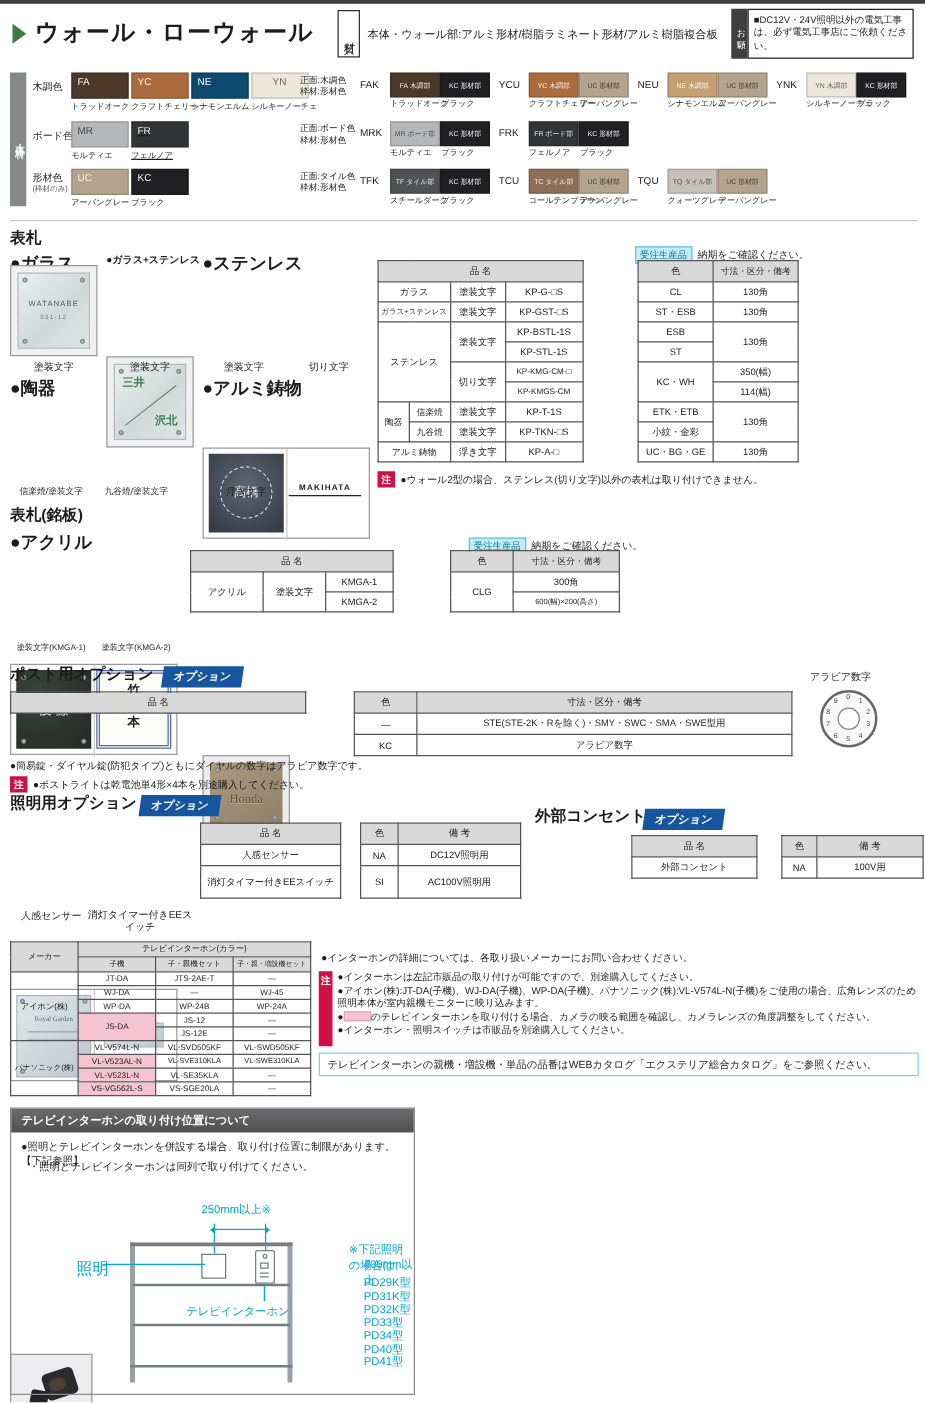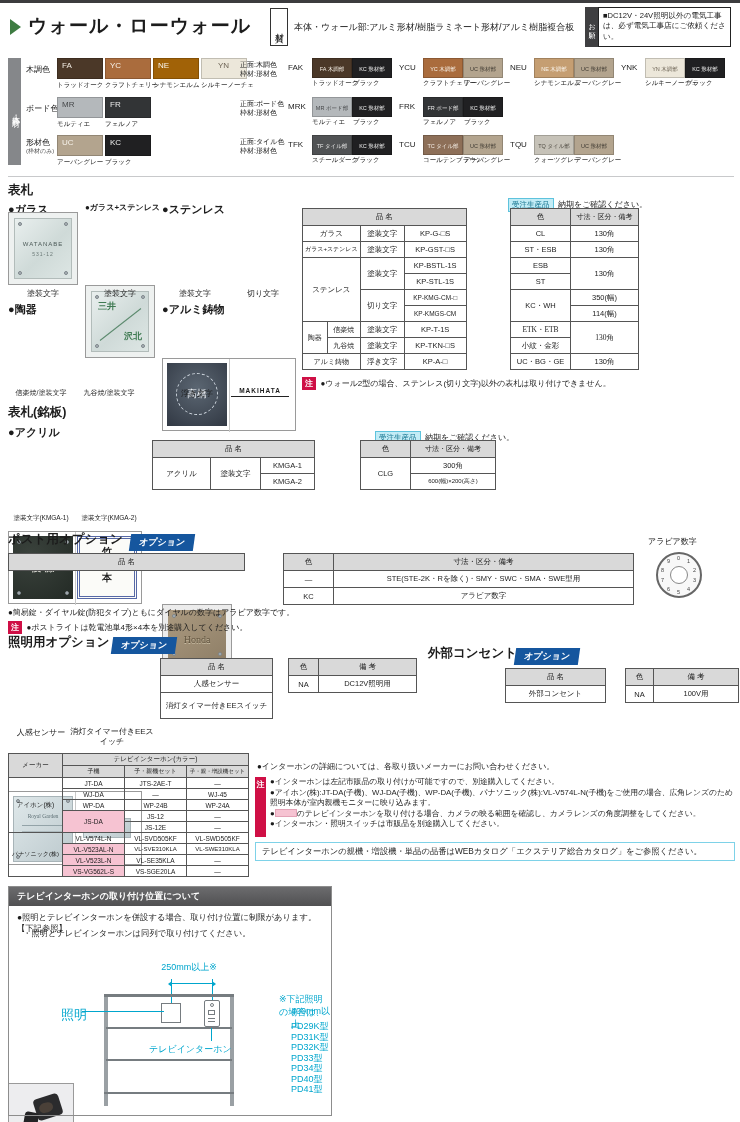--- a/index.html
+++ b/index.html
@@ -3,21 +3,21 @@
 <meta charset="utf-8">
 <style>
   html,body{margin:0;padding:0;background:#fff;}
   *{box-sizing:border-box;}
   body{font-family:"Liberation Sans","DejaVu Sans",sans-serif;color:#1c1c1c;}
   #page{position:relative;width:740px;height:1122px;background:#fff;overflow:hidden;}
   .abs{position:absolute;}
   .vtext{writing-mode:vertical-rl;text-orientation:upright;letter-spacing:1px;}
   .ttl{font-size:19px;font-weight:bold;letter-spacing:1px;}
   .h2{font-size:12.5px;font-weight:bold;}
-  .cat{font-size:11px;font-weight:bold;white-space:nowrap;}
+  .cat{font-size:14px;font-weight:bold;white-space:nowrap;}
   .cap{font-size:8px;text-align:center;white-space:nowrap;}
   .arrow{width:0;height:0;border-left:11px solid #3e7c42;border-top:8px solid transparent;border-bottom:8px solid transparent;}
   .matbox{border:1px solid #333;width:18px;height:38px;display:flex;align-items:center;justify-content:center;font-size:9px;}
   .noticebar{background:#3f3f41;color:#fff;width:13px;height:40px;display:flex;align-items:center;justify-content:center;font-size:7px;}
   .noticebox{border:1.5px solid #222;width:133px;height:40px;font-size:7.6px;line-height:1.35;padding:3px 4px;}
   .sidebar{background:#85878a;color:#fff;display:flex;align-items:center;justify-content:center;font-size:8px;}
   .grp{font-size:8px;white-space:nowrap;}
   .sw-box{width:46px;height:21px;font-size:8px;padding:2px 0 0 4px;border:1px solid rgba(0,0,0,.18);}
   .sw-name{font-size:6.5px;white-space:nowrap;margin-top:2px;color:#222;}
   .front-cap{font-size:7px;line-height:1.3;white-space:nowrap;}
@@ -65,21 +65,21 @@
     <div class="abs grp" style="left:26px;top:6px;">木調色</div>
     <div class="abs" style="left:57px;top:0;">
         <div class="sw-box" style="background: rgb(75, 56, 40); color: rgb(241, 235, 226);">FA</div>
         <div class="sw-name">トラッドオーク</div>
       </div>
     <div class="abs" style="left:105px;top:0;">
         <div class="sw-box" style="background: rgb(170, 108, 61); color: rgb(248, 242, 233);">YC</div>
         <div class="sw-name">クラフトチェリー</div>
       </div>
     <div class="abs" style="left:153px;top:0;">
-        <div class="sw-box" style="background: #a16207; color: rgb(250, 245, 237);">NE</div>
+        <div class="sw-box" style="background: #0c4a6e; color: rgb(250, 245, 237);">NE</div>
         <div class="sw-name">シナモンエルム</div>
       </div>
     <div class="abs" style="left:201px;top:0;">
         <div class="sw-box" style="background: rgb(236, 231, 218); color: rgb(111, 102, 87); padding-left: 16px;">YN</div>
         <div class="sw-name">シルキーノーチェ</div>
       </div>
     <div class="abs front-cap" style="left:240px;top:2px;">
         <div>正面:木調色</div>
         <div>枠材:形材色</div>
       </div>
@@ -88,21 +88,21 @@
     <div class="abs" style="left:510px;top:0;"><span class="cb-code">NEU</span><span class="cb-half" style="background: rgb(197, 158, 114); color: rgb(250, 245, 237);">NE 木調部</span><span class="cb-half" style="background: rgb(179, 164, 142); color: rgb(63, 58, 50);">UC 形材部</span><div class="cb-names"><span>シナモンエルム</span><span>アーバングレー</span></div></div>
     <div class="abs" style="left:621px;top:0;"><span class="cb-code">YNK</span><span class="cb-half" style="background: rgb(236, 231, 218); color: rgb(111, 102, 87);">YN 木調部</span><span class="cb-half" style="background: rgb(32, 32, 34); color: rgb(237, 237, 237);">KC 形材部</span><div class="cb-names"><span>シルキーノーチェ</span><span>ブラック</span></div></div>
   </div>
 
   <div class="abs" style="left:0;top:97px;width:740px;height:39px;">
     <div class="abs grp" style="left:26px;top:6px;">ボード色</div>
     <div class="abs" style="left:57px;top:0;">
         <div class="sw-box" style="background: rgb(180, 184, 187); color: rgb(70, 72, 74);">MR</div>
         <div class="sw-name">モルティエ</div>
       </div>
-    <div class="abs" style="left:105px;top:0;">
+    <div class="abs" style="left:105px;top:0;text-decoration:underline;">
         <div class="sw-box" style="background: rgb(50, 52, 54); color: rgb(232, 232, 232);">FR</div>
         <div class="sw-name">フェルノア</div>
       </div>
     <div class="abs front-cap" style="left:240px;top:2px;">
         <div>正面:ボード色</div>
         <div>枠材:形材色</div>
       </div>
     <div class="abs" style="left:288px;top:0;"><span class="cb-code">MRK</span><span class="cb-half" style="background: rgb(180, 184, 187); color: rgb(70, 72, 74);">MR ボード部</span><span class="cb-half" style="background: rgb(32, 32, 34); color: rgb(237, 237, 237);">KC 形材部</span><div class="cb-names"><span>モルティエ</span><span>ブラック</span></div></div>
     <div class="abs" style="left:399px;top:0;"><span class="cb-code">FRK</span><span class="cb-half" style="background: rgb(50, 52, 54); color: rgb(232, 232, 232);">FR ボード部</span><span class="cb-half" style="background: rgb(32, 32, 34); color: rgb(237, 237, 237);">KC 形材部</span><div class="cb-names"><span>フェルノア</span><span>ブラック</span></div></div>
   </div>
@@ -273,21 +273,21 @@
     <tr style="height:16px;">
           <td>ST</td>
         </tr>
     <tr style="height:16px;">
           <td rowspan="2">KC・WH</td>
           <td>350(幅)</td>
         </tr>
     <tr style="height:16px;">
           <td>114(幅)</td>
         </tr>
-    <tr style="height:16px;font-family:Liberation Serif, serif;">
+    <tr style="height:16px;">
           <td>ETK・ETB</td>
           <td rowspan="2">130角</td>
         </tr>
     <tr style="height:16px;">
           <td>小紋・金彩</td>
         </tr>
     <tr style="height:16px;">
           <td>UC・BG・GE</td>
           <td>130角</td>
         </tr>
@@ -419,20 +419,24 @@
   <table class="abs" style="left:288px;top:658px;">
     <tbody>
         <tr style="height:17px;">
           <th style="width:30px;">色</th>
           <th style="width:98px;">備 考</th>
         </tr>
     <tr style="height:17px;">
           <td>NA</td>
           <td>DC12V照明用</td>
         </tr>
+    <tr style="height:26px;">
+          <td>SI</td>
+          <td>AC100V照明用</td>
+        </tr>
   </tbody>
     </table>
 
   <div class="abs h2" style="left:428px;top:645px;">外部コンセント</div>
   <div class="abs" style="left:515px;top:645px;"><span class="opt-badge">オプション</span></div>
 
   <table class="abs" style="left:505px;top:668px;">
     <tbody>
         <tr style="height:17px;">
           <th style="width:100px;">品 名</th>

